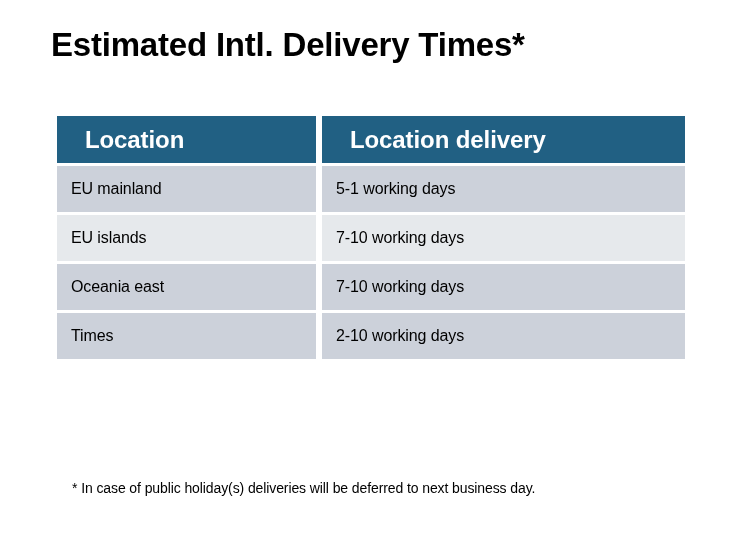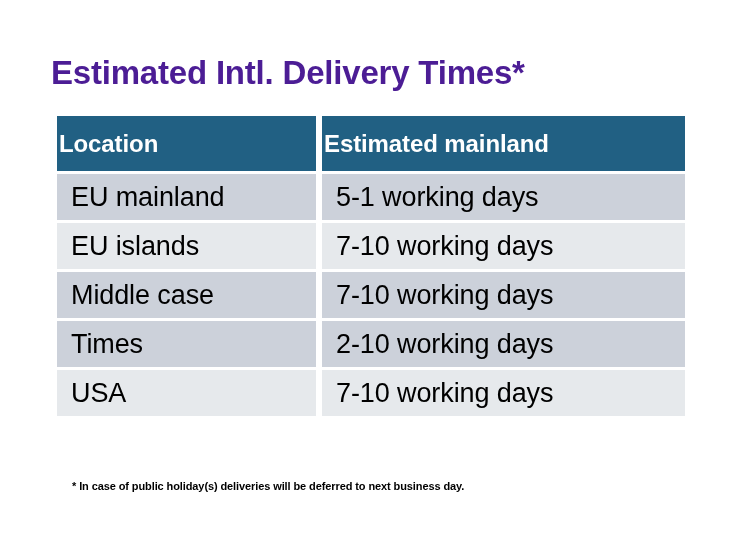--- a/index.html
+++ b/index.html
@@ -15,25 +15,25 @@
   }
   .page {
     position: relative;
     width: 745px;
     height: 536px;
     background: #ffffff;
   }
   .page-title {
     position: absolute;
     left: 51px;
-    top: 54px;
+    top: 26px;
     font-size: 33px;
     font-weight: 700;
     letter-spacing: -0.2px;
-    color: #4c1d95;
+    color: #000000;
     white-space: nowrap;
   }
   .delivery-table {
     position: absolute;
     left: 51px;
     top: 113px;
     width: 640px;
     border-collapse: separate;
     border-spacing: 6px 3px;
     table-layout: fixed;
@@ -44,90 +44,86 @@
   }
   .col-location { width: 259px; }
   .col-delivery { width: 363px; }
 
   .delivery-table thead th {
     background: #216083;
     color: #ffffff;
     font-size: 24px;
     font-weight: 700;
     text-align: left;
-    height: 55px;
+    height: 47px;
     vertical-align: middle;
-    padding-left: 2px;
+    padding-left: 28px;
     white-space: nowrap;
     letter-spacing: -0.1px;
   }
   .delivery-table tbody td {
-    font-size: 27px;
+    font-size: 16px;
     font-weight: 400;
     color: #000000;
     height: 46px;
     vertical-align: middle;
     padding-left: 14px;
     white-space: nowrap;
     letter-spacing: -0.1px;
   }
   .delivery-table tbody tr.row-shade td {
     background: #ccd1da;
   }
   .delivery-table tbody tr.row-light td {
     background: #e6e9ec;
   }
   .footnote {
     position: absolute;
     left: 72px;
     top: 480px;
-    font-size: 11px;
-    font-weight: 700;
+    font-size: 14px;
+    font-weight: 400;
     color: #000000;
     white-space: nowrap;
     letter-spacing: -0.1px;
   }
 </style>
 </head>
 <body>
 
 <div class="page">
 
   <div class="page-title">Estimated Intl. Delivery Times*</div>
 
   <table class="delivery-table">
     <colgroup>
       <col class="col-location">
       <col class="col-delivery">
     </colgroup>
     <thead>
       <tr>
         <th>Location</th>
-        <th>Estimated mainland</th>
+        <th>Location delivery</th>
       </tr>
     </thead>
     <tbody>
       <tr class="row-shade">
         <td>EU mainland</td>
         <td>5-1 working days</td>
       </tr>
       <tr class="row-light">
         <td>EU islands</td>
         <td>7-10 working days</td>
       </tr>
       <tr class="row-shade">
-        <td>Middle case</td>
+        <td>Oceania east</td>
         <td>7-10 working days</td>
       </tr>
       <tr class="row-shade">
         <td>Times</td>
         <td>2-10 working days</td>
-      </tr>
-      <tr class="row-light">
-        <td>USA</td>
-        <td>7-10 working days</td>
       </tr>
     </tbody>
   </table>
 
   <div class="footnote">* In case of public holiday(s) deliveries will be deferred to next business day.</div>
 
 </div>
 
 </body></html>

